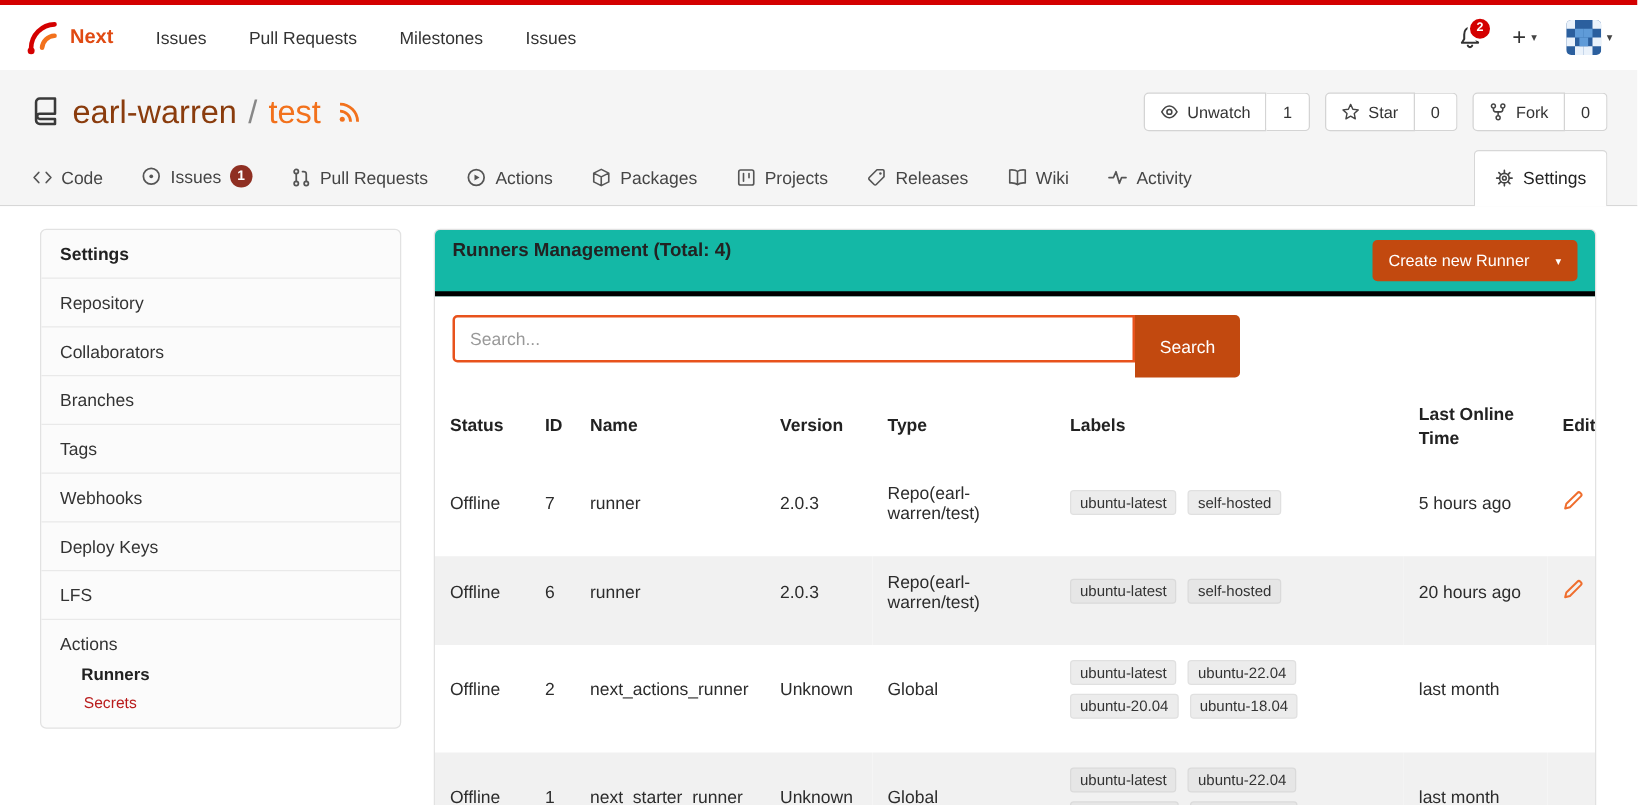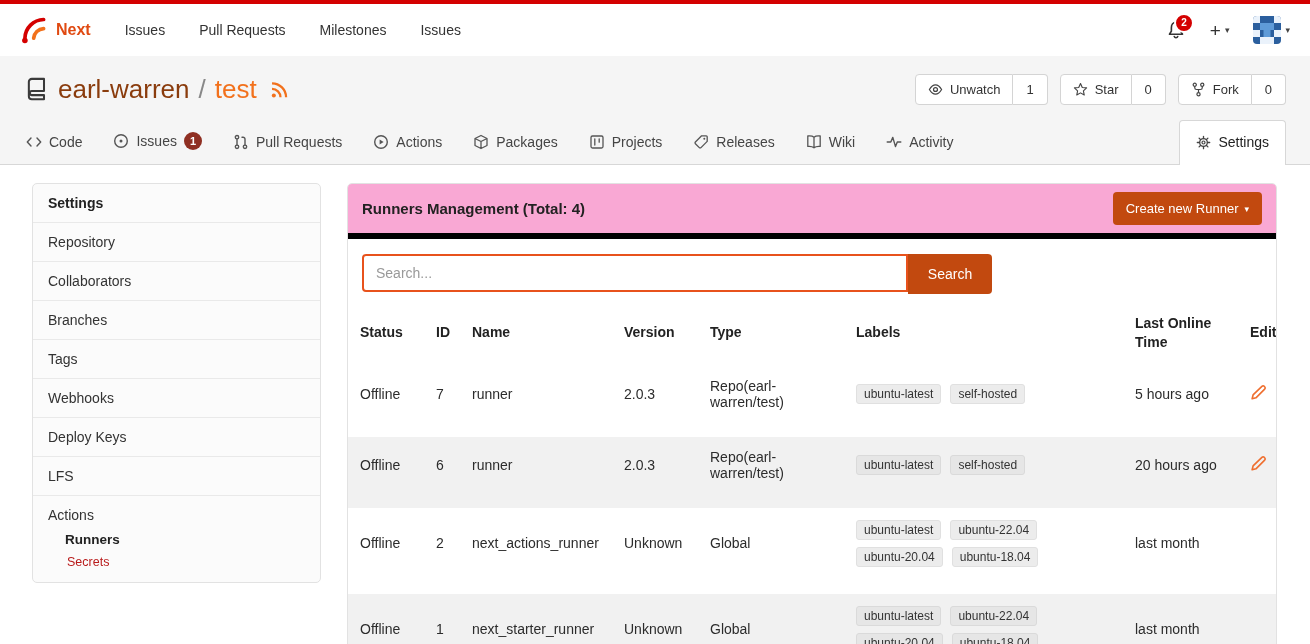--- a/index.html
+++ b/index.html
@@ -73,40 +73,40 @@
   }
   .side-item { padding: 11px 15px; font-size: 14px; color: #333; border-bottom: 1px solid #e9e9e9; cursor: pointer; }
   .side-item:last-child { border-bottom: none; }
   .side-header { font-weight: 700; color: #222; }
   .side-actions .actions-label { display: block; }
   .sub-runners { font-weight: 700; color: #222; font-size: 13.5px; padding: 9px 0 0 17px; cursor: pointer; }
   .sub-secrets { color: #b91c1c; font-size: 12.5px; padding: 8px 0 2px 19px; cursor: pointer; }
 
   .content { flex: 1; align-self: flex-start; border: 1px solid #e2e2e2; border-radius: 5px; overflow: hidden; }
   .content-header {
-    min-height: 47px; background: #f9a8d4; border-bottom: 6px solid #000000;
-    display: flex; align-items: center; justify-content: space-between; padding: 8px 14px;
+    min-height: 47px; background: #14b8a6; border-bottom: 4px solid #000000;
+    display: flex; justify-content: space-between; padding: 8px 14px;
   }
   .content-title { font-weight: 700; font-size: 15px; color: #222; }
   .create-btn {
     background: var(--button, #c2490f); color: #fff; border: none; border-radius: 4px;
-    font-size: 13px; padding: 9px 13px; display: flex; align-items: center; gap: 6px; cursor: pointer;
+    font-size: 13px; padding: 9px 13px; display: flex; align-items: center; gap: 21px; cursor: pointer;
     font-family: "Liberation Sans", sans-serif;
   }
   .create-btn .caret { color: #fff; }
 
   .search-row { display: flex; padding: 15px 14px 8px 14px; }
   .search-input {
     width: 546px; height: 38px; border: 2px solid var(--search-border, #e8521c);
     border-radius: 4px 0 0 4px; padding: 17px 12px; font-size: 14px; outline: none;
     font-family: "Liberation Sans", sans-serif; color: #333;
   }
   .search-input::placeholder { color: #999; }
   .search-btn {
-    width: 84px; height: 40px; background: var(--button, #c2490f); color: #fff;
+    width: 84px; height: 50px; background: var(--button, #c2490f); color: #fff;
     border: none; border-radius: 0 4px 4px 0; font-size: 14px; cursor: pointer;
     font-family: "Liberation Sans", sans-serif;
   }
 
   table.runners { width: 100%; border-collapse: collapse; table-layout: fixed; font-size: 14px; }
   table.runners th {
     text-align: left; font-weight: 700; color: #222;
     padding: 12px 4px 14px 12px; vertical-align: middle; line-height: 1.35;
   }
   table.runners td { padding: 12px 4px 27px 12px; vertical-align: middle; height: 63px; color: #2c2c2c; }

